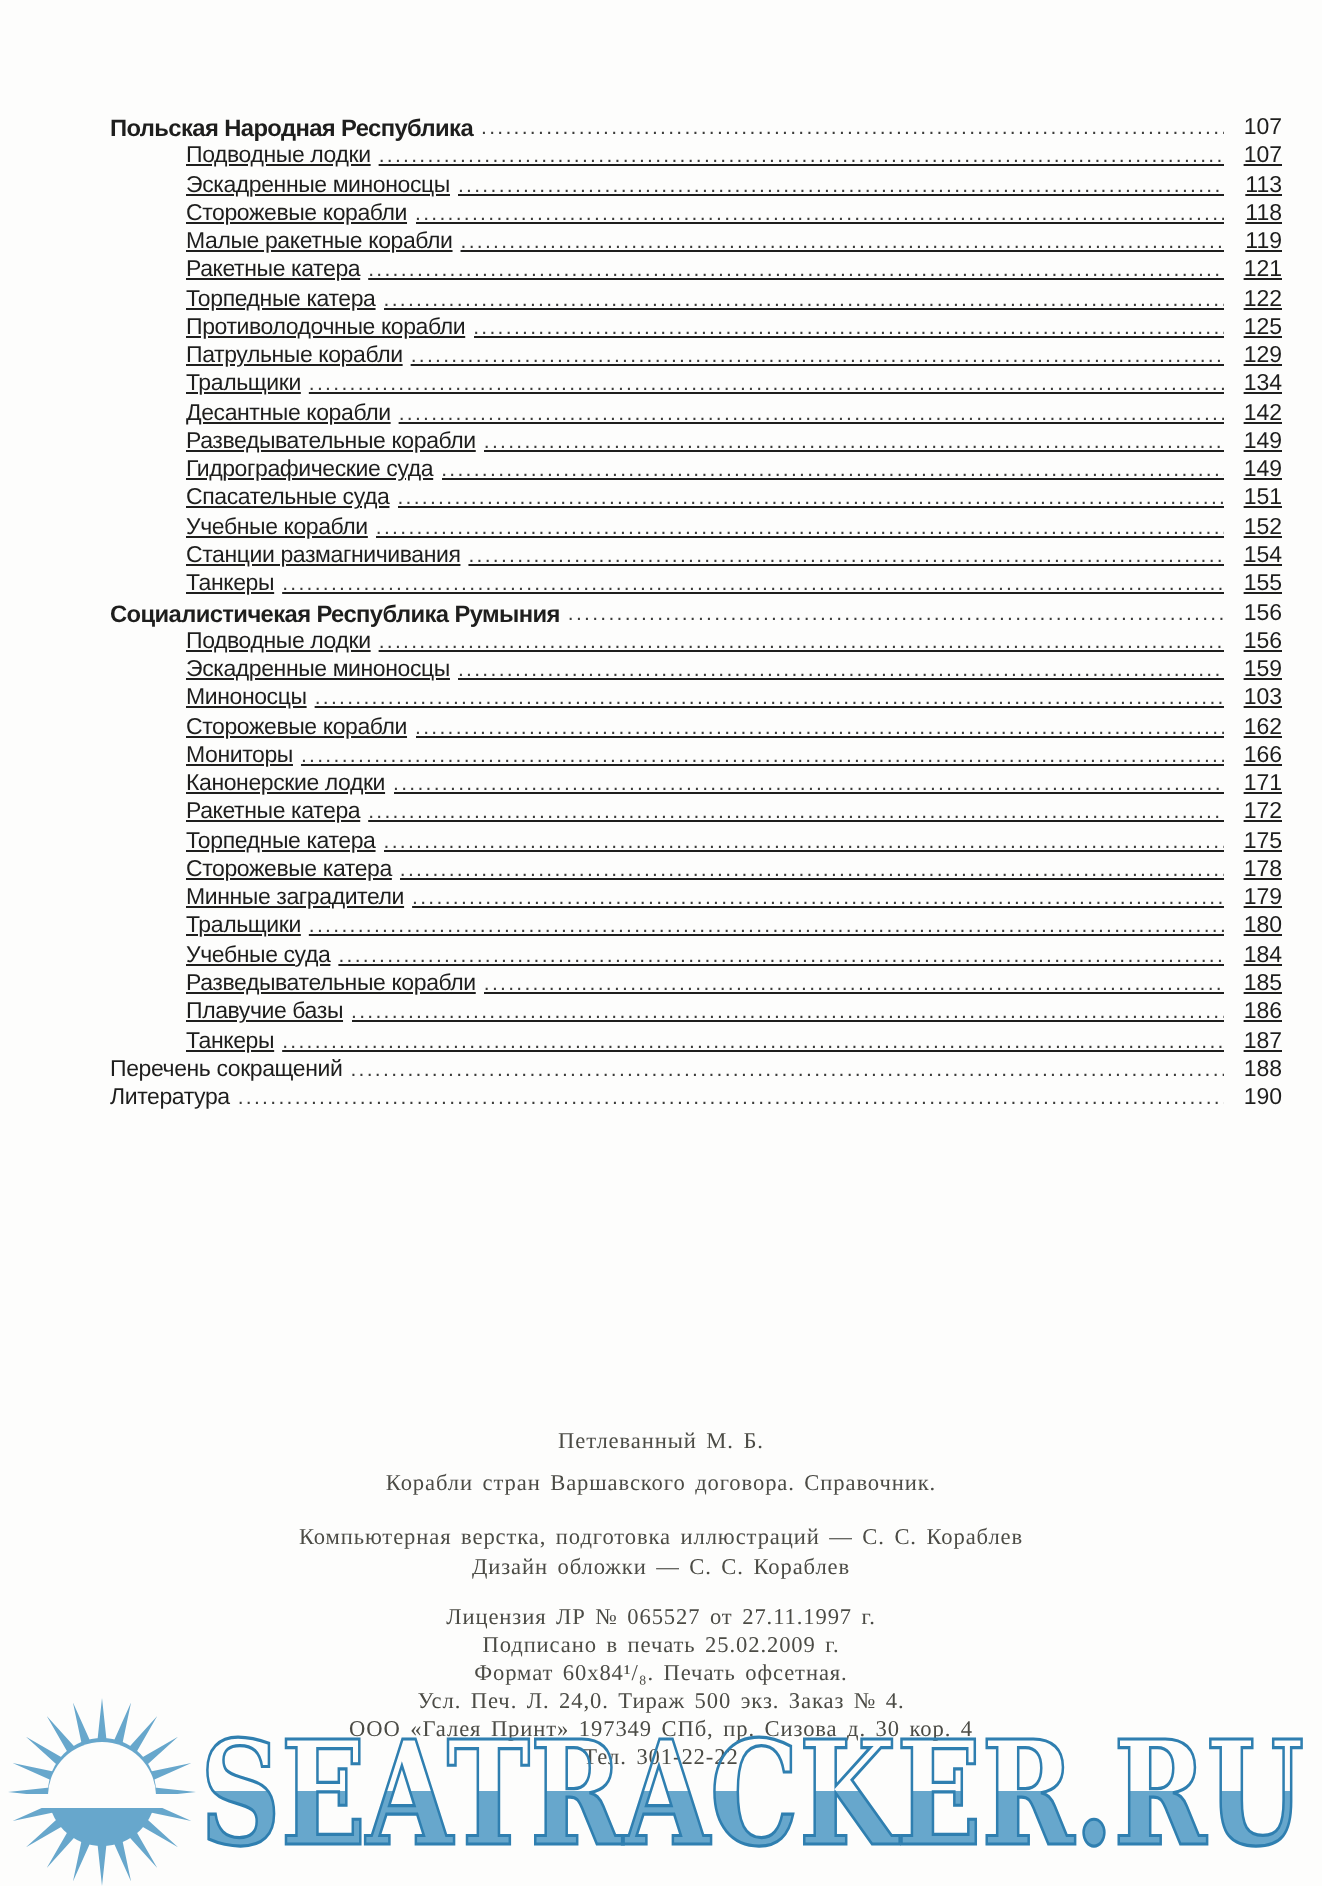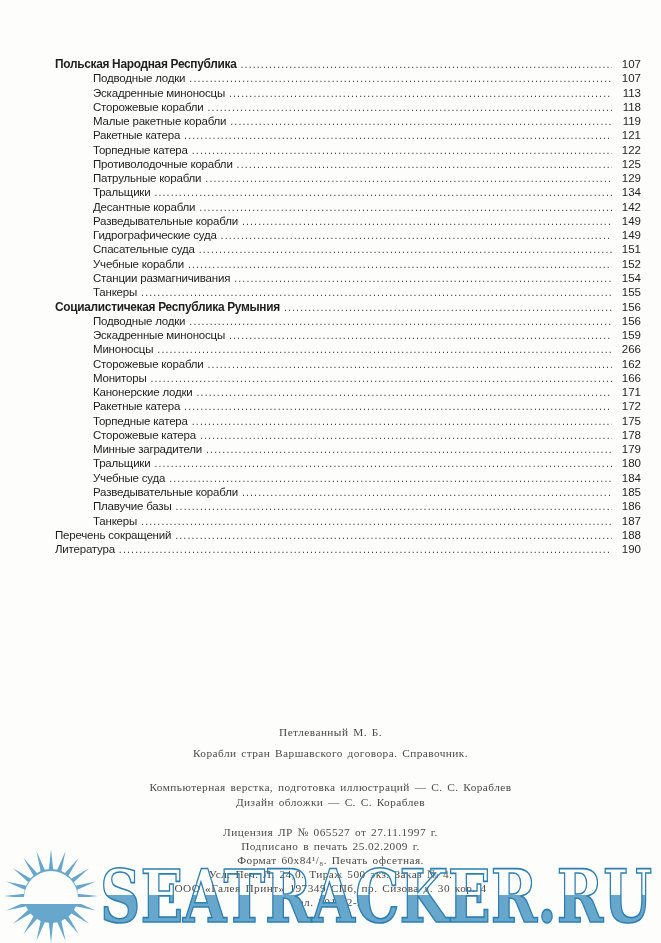--- a/index.html
+++ b/index.html
@@ -8,36 +8,36 @@
     overflow:hidden;font-family:"Liberation Sans",sans-serif;
     margin:0 auto;
   }
   
   .toc{position:absolute;left:55px;top:57px;width:586px;}
   .toc-row{
     display:flex;align-items:flex-start;height:14.27px;
     font-size:11.5px;line-height:14.27px;color:var(--ink,#1e1e1d);
     letter-spacing:-0.2px;white-space:nowrap;
   }
-  .toc-row.lvl1{padding-left:38px;}
+  .toc-row.lvl1{padding-left:38px;text-decoration:underline;}
   .toc-row.bold .lbl{font-weight:700;font-size:11.9px;letter-spacing:-0.3px;}
   .toc-row .lbl{flex:0 0 auto;}
   .toc-row .dots{
     flex:1 1 auto;overflow:hidden;margin:0 2px 0 4px;
     color:var(--leader,#3c3c3a);font-size:10.5px;letter-spacing:1.15px;
   }
   .toc-row .dots::before{content:"..................................................................................................................................................................................................................................................";}
   .toc-row .pg{flex:0 0 auto;width:27px;text-align:right;font-size:11.5px;letter-spacing:0;}
   
   .colophon{
     position:absolute;left:0;top:706px;width:661px;text-align:center;
     font-family:"Liberation Serif",serif;color:var(--colo-ink,#4b4b45);
     font-size:11.3px;letter-spacing:0.45px;word-spacing:1.5px;
   }
-  .colo-group{margin:16px;}
+  .colo-group{margin:5px;}
   .colo-group.g0 .colo-line{line-height:21px;}
   .colo-group.g1 .colo-line{line-height:15px;}
   .colo-group.g2 .colo-line{line-height:13.9px;}
   .colo-group.g0{margin-bottom:9px;}
   .colo-group.g1{margin-bottom:11px;}
   
   .watermark{position:absolute;left:0;top:845px;width:661px;height:98px;pointer-events:none;text-decoration:underline;}
   .watermark svg{display:block;}
 </style>
 </head>
@@ -142,21 +142,21 @@
         <span class="pg">156</span>
       </div>
       <div class="toc-row lvl1">
         <span class="lbl">Эскадренные миноносцы</span>
         <span class="dots"></span>
         <span class="pg">159</span>
       </div>
       <div class="toc-row lvl1">
         <span class="lbl">Миноносцы</span>
         <span class="dots"></span>
-        <span class="pg">266</span>
+        <span class="pg">103</span>
       </div>
       <div class="toc-row lvl1">
         <span class="lbl">Сторожевые корабли</span>
         <span class="dots"></span>
         <span class="pg">162</span>
       </div>
       <div class="toc-row lvl1">
         <span class="lbl">Мониторы</span>
         <span class="dots"></span>
         <span class="pg">166</span>

